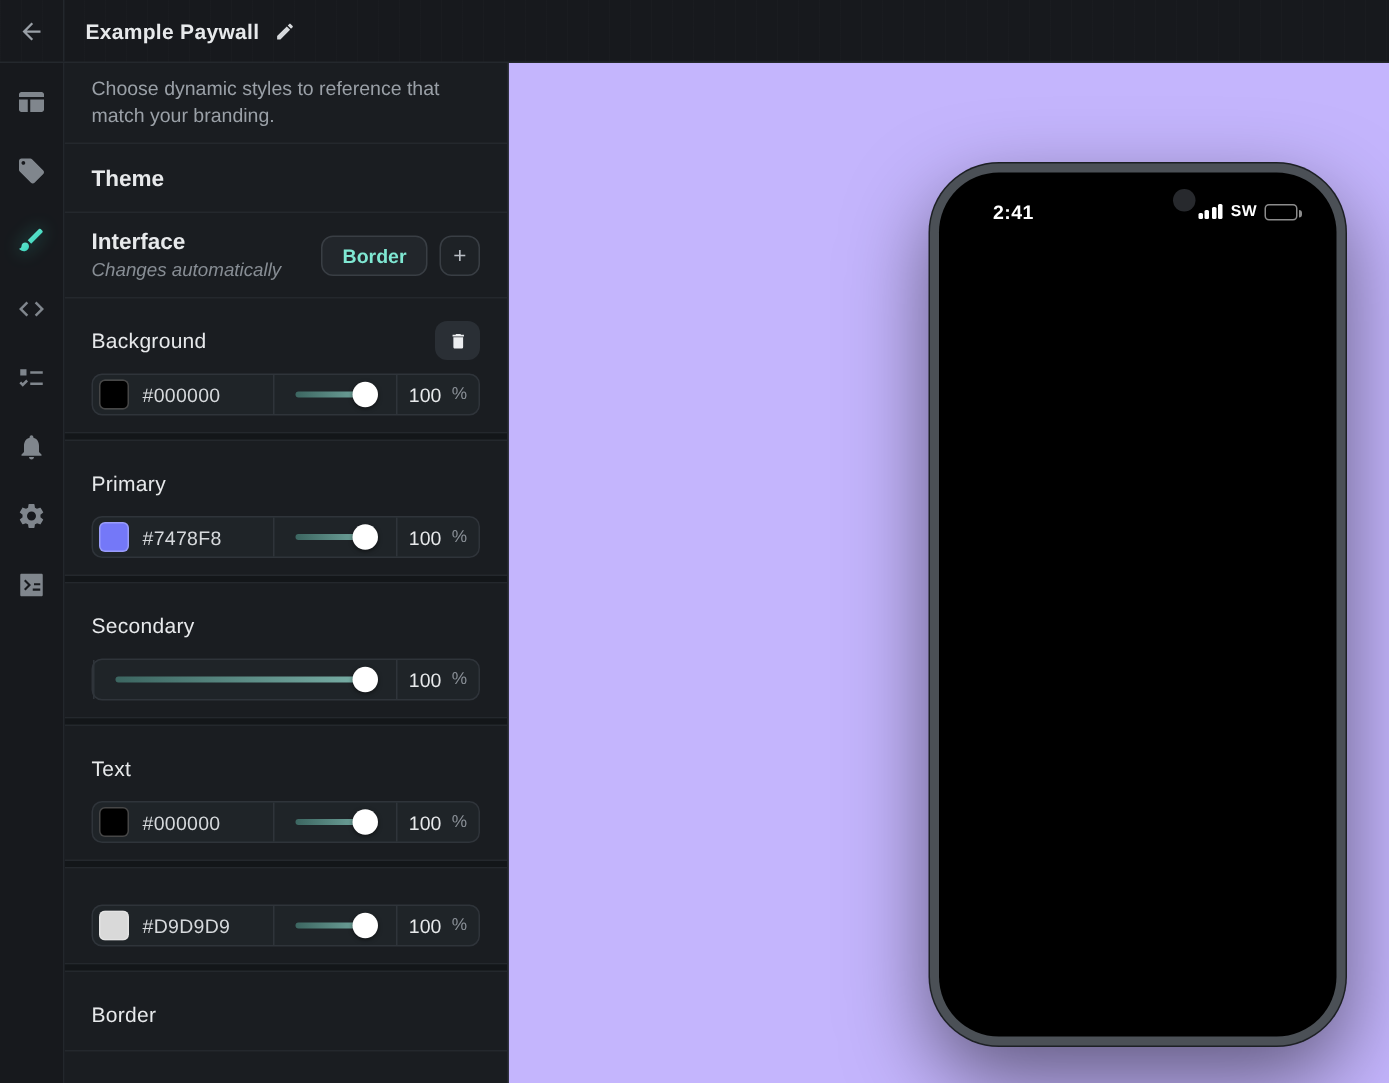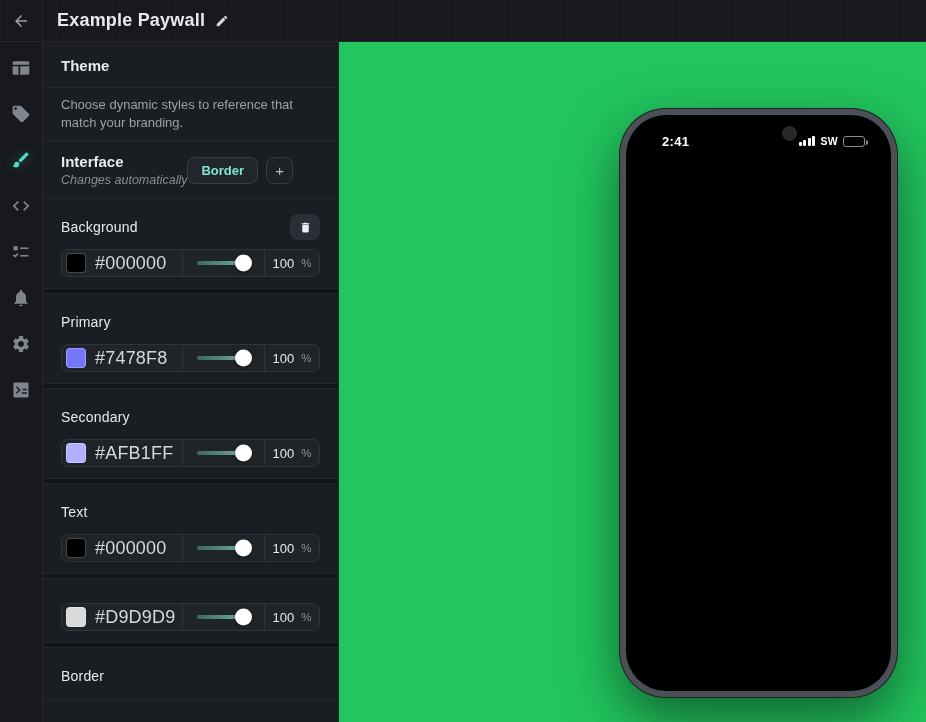--- a/index.html
+++ b/index.html
@@ -19,21 +19,21 @@
     display:flex; align-items:center;
     z-index:5;
   }
   .back-col {
     width:43px; height:100%; flex:0 0 43px;
     border-right:1px solid #23272c;
     display:flex; align-items:center; justify-content:center;
     cursor:pointer; color:#9aa0a7;
   }
   .title-wrap { display:flex; align-items:center; gap:10px; padding-left:14px; }
-  .doc-title { font-size:18px; font-weight:bold; color:#e7e9eb; letter-spacing:.2px; }
+  .doc-title { font-size:14px; font-weight:bold; color:#e7e9eb; letter-spacing:.2px; }
   .pencil { color:#d6d9dc; display:flex; cursor:pointer; }
   .logo {
     position:absolute; right:118px; top:0; height:42px;
     display:flex; align-items:center;
     font-weight:bold; font-size:17px; letter-spacing:2px;
   }
   .logo-teal { color:#58e5d2; text-shadow:0 0 8px rgba(88,229,210,.35); }
   .logo-white { color:#f2f4f5; }
 
   
@@ -51,21 +51,21 @@
   .panel {
     position:absolute; top:42px; left:43px; bottom:0; width:296px;
     background:#1a1d21; border-right:1px solid #23272c; z-index:3;
     overflow:hidden;
   }
   .sect { border-bottom:1px solid #24282d; }
   .sect-theme { padding:15px 18px 13px; }
   .panel-title { font-size:15px; font-weight:bold; color:#e7e9eb; }
   .sect-desc { padding:8px 18px 9px; }
   .desc-text { font-size:13px; line-height:1.4; color:#9aa0a7; }
-  .sect-interface { padding:10px 18px; display:flex; align-items:center; }
+  .sect-interface { padding:10px 18px; display:flex; align-items:center; justify-content:space-between; }
   .iface-title { font-size:15px; font-weight:bold; color:#e7e9eb; line-height:20px; display:block; }
   .iface-sub { font-size:12.5px; color:#878d94; line-height:16px; display:block;font-style:italic; }
   .iface-btns { display:flex; gap:8px; align-items:center; }
   .btn-light {
     background:#22262b; border:1px solid #393e44; border-radius:8px;
     color:#7fe7d2; font-size:13px; font-weight:bold; font-family:inherit;
     padding:4px 13px; height:27px; cursor:pointer;
   }
   .btn-plus {
     background:#1e2226; border:1px solid #393e44; border-radius:8px;
@@ -81,36 +81,36 @@
     width:30px; height:26px; background:#2a2f35; border:none; border-radius:8px;
     display:flex; align-items:center; justify-content:center; color:#eceef0; cursor:pointer;
   }
   .color-row {
     margin-top:9px; height:28px; display:flex; align-items:stretch;
     background:#1f2428; border:1px solid #2f343a; border-radius:7px;
   }
   .cell { display:flex; align-items:center; }
   .hexcell { flex:0 0 120px; padding-left:4px; gap:9px; cursor:pointer; }
   .swatch { width:20px; height:20px; border-radius:4px; border:1px solid rgba(255,255,255,.28); flex:0 0 20px; }
-  .hex { font-size:18px; color:#d6d9dc; letter-spacing:.2px; }
+  .hex { font-size:13px; color:#d6d9dc; letter-spacing:.2px; }
   .vdiv { width:1px; background:#2f343a; }
   .slidercell { flex:1 1 auto; padding:0 14px; cursor:pointer; }
   .track { position:relative; height:4px; border-radius:2px; width:100%;
     background:linear-gradient(90deg,#3c6661,#7bb2a9); }
   .thumb {
     position:absolute; right:-2px; top:50%; transform:translateY(-50%);
     width:17px; height:17px; border-radius:50%; background:#ffffff;
     box-shadow:0 1px 3px rgba(0,0,0,.5);
   }
   .pctcell { flex:0 0 54px; justify-content:center; gap:7px; }
   .pct { font-size:13px; color:#e7e9eb; }
   .unit { font-size:11.5px; color:#8a9097; }
 
   
-  .canvas { position:absolute; top:42px; left:339px; right:0; bottom:0; background:#22c55e; }
+  .canvas { position:absolute; top:42px; left:339px; right:0; bottom:0; background:#c4b5fd; }
   .phone {
     position:absolute; left:281px; top:67px; width:277px; height:588px;
     background:#4b5056; border-radius:46px; padding:6px;
     box-shadow:0 0 0 1px #1d2024, 0 22px 55px rgba(0,0,0,.5);
   }
   .screen {
     width:100%; height:100%; background:#000; border-radius:40px;
     position:relative; overflow:hidden;
   }
   .statusbar {
@@ -199,25 +199,25 @@
       </svg>
   </span>
   <span class="side-item">
     <svg viewBox="0 0 24 24" fill="currentColor">
       <path d="M4 3h16c.55 0 1 .45 1 1v16c0 .55-.45 1-1 1H4c-.55 0-1-.45-1-1V4c0-.55.45-1 1-1zm3.2 4.6L6 8.8 9.2 12 6 15.2l1.2 1.2L11.6 12 7.2 7.6zM13 14.8v1.7h6v-1.7h-6zm1-4.3v1.7h5v-1.7h-5z"></path>
     </svg>
   </span>
 </nav>
 
 <aside class="panel">
+  <div class="sect sect-desc">
+    <p class="desc-text">Choose dynamic styles to reference that match your branding.</p>
+  </div>
   <div class="sect sect-theme">
     <h2 class="panel-title">Theme</h2>
-  </div>
-  <div class="sect sect-desc">
-    <p class="desc-text">Choose dynamic styles to reference that match your branding.</p>
   </div>
   <div class="sect sect-interface">
     <div>
       <span class="iface-title">Interface</span>
       <span class="iface-sub">Changes automatically</span>
     </div>
     <div class="iface-btns">
       <button class="btn-light">Border</button>
       <button class="btn-plus">+</button>
     </div>
@@ -279,24 +279,20 @@
     </div>
   </section>
 <div class="section-gap"></div>
   <section class="sect color-sect">
     <div class="color-body">
       <div class="color-head">
         <span class="color-label">Secondary</span>
 
       </div>
       <div class="color-row">
-        <div class="cell hexcell">
-          <span class="swatch" style="background: rgb(175, 177, 255);"></span>
-          <span class="hex">#AFB1FF</span>
-        </div>
         <div class="vdiv"></div>
         <div class="cell slidercell">
           <div class="track">
             <div class="thumb"></div>
           </div>
         </div>
         <div class="vdiv"></div>
         <div class="cell pctcell">
           <span class="pct">100</span>
           <span class="unit">%</span>

